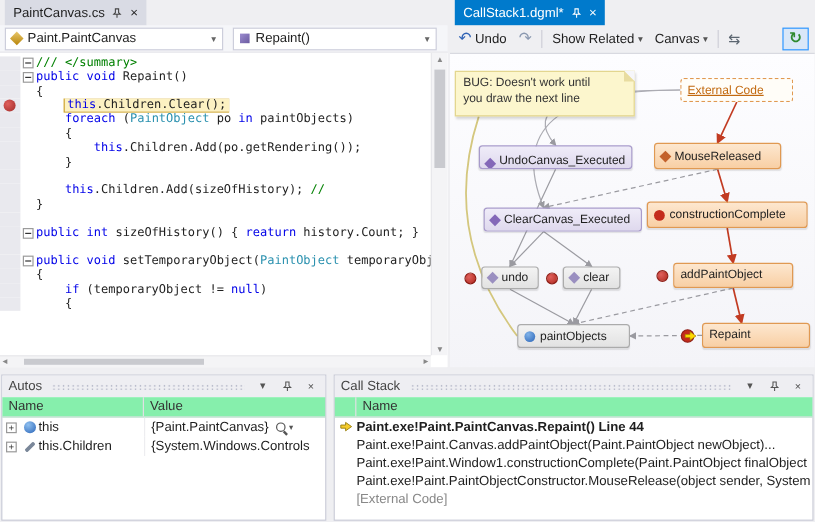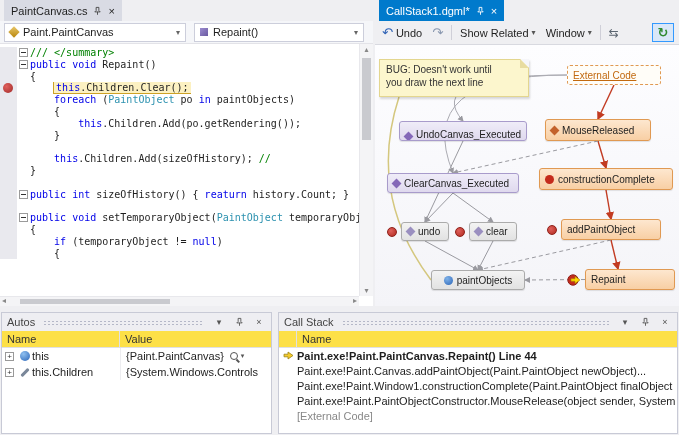--- a/index.html
+++ b/index.html
@@ -91,21 +91,21 @@
   .note::before{content:"";position:absolute;top:-1px;right:-1px;border-top:9px solid #F6F6FA;border-left:9px solid transparent}
   .note::after{content:"";position:absolute;top:-1px;right:-1px;width:0;height:0;border-bottom:9px solid #E8DCA0;border-right:9px solid transparent}
 
   
   .toolwin{position:absolute;top:312px;bottom:1px;background:#fff;border:1px solid #C8CAD6;display:flex;flex-direction:column}
   #autos{left:1px;width:271px}
   #callstack{left:278px;right:1px}
   .tw-title{height:18px;background:#EEEEF2;display:flex;align-items:center;gap:6px;padding:0 5px;color:#444;flex:none}
   .tw-grip{flex:1;height:5px;margin:0 2px;background-image:radial-gradient(circle,#B5B8C8 0.8px,transparent 0.9px);background-size:4px 3px}
   .tw-btn{width:14px;height:14px;display:flex;align-items:center;justify-content:center;color:#555;font-size:9px}
-  .grid-header{height:17px;display:flex;align-items:center;background:#fde047;border-bottom:1px solid #E0E0E4;color:#333;flex:none}
+  .grid-header{height:17px;display:flex;align-items:center;background:#86efac;border-bottom:1px solid #E0E0E4;color:#333;flex:none}
   .h-name{width:118px;padding-left:5px;border-right:1px solid #E0E0E4;height:100%;display:flex;align-items:center}
   .h-val{flex:1;padding-left:5px}
   .h-ic{width:18px;height:100%;border-right:1px solid #E0E0E4}
   .h-csname{flex:1;padding-left:5px}
 
   .arow{height:16px;display:flex;align-items:center}
   .c-exp{width:15px;display:flex;justify-content:center}
   .expbox{width:9px;height:9px;border:1px solid #999;font-size:8px;line-height:7px;text-align:center;color:#333;background:#fff}
   .c-icon{width:15px;display:flex;justify-content:center;align-items:center}
   .vi-object{width:10px;height:10px;border-radius:50%;background:radial-gradient(circle at 35% 30%,#8FC0F0,#2B65B8)}
@@ -286,21 +286,21 @@
       </div>
       <div class="tbtn">
         <span class="ic-redo glyph">↷</span>
       </div>
       <div class="tb-sep"></div>
       <div class="tbtn">
         <span>Show Related</span>
         <span class="tb-dd-arrow glyph">▾</span>
       </div>
       <div class="tbtn">
-        <span>Window</span>
+        <span>Canvas</span>
         <span class="tb-dd-arrow glyph">▾</span>
       </div>
       <div class="tb-sep"></div>
       <div class="tbtn">
         <span class="ic-swap glyph">⇆</span>
       </div>
       <div class="tb-refresh glyph">↻</div>
     </div>
     <div class="graph" id="graph-canvas">
       <svg id="edge-layer" width="100%" height="100%" viewBox="0 0 304 261" preserveAspectRatio="none">
@@ -336,21 +336,21 @@
           <span class="nlabel">External Code</span>
         </div>
         <div class="gnode k-lavender" style="left: 24px; top: 76px; width: 128px; height: 20px; align-items: flex-end;">
           <span class="nic ic-event"></span>
           <span class="nlabel">UndoCanvas_Executed</span>
         </div>
         <div class="gnode k-orange" style="left: 170px; top: 74px; width: 106px; height: 22px;">
           <span class="nic ic-event-o"></span>
           <span class="nlabel">MouseReleased</span>
         </div>
-        <div class="gnode k-lavender" style="left: 12px; top: 128px; width: 132px; height: 20px;">
+        <div class="gnode k-lavender" style="left: 28px; top: 128px; width: 132px; height: 20px;">
           <span class="nic ic-event"></span>
           <span class="nlabel">ClearCanvas_Executed</span>
         </div>
         <div class="gnode k-orange" style="left: 164px; top: 123px; width: 134px; height: 22px;">
           <span class="nic ic-bp"></span>
           <span class="nlabel">constructionComplete</span>
         </div>
         <div class="gnode k-gray" style="left: 26px; top: 177px; width: 48px; height: 19px;">
           <span class="nic ic-method"></span>
           <span class="nlabel">undo</span>
@@ -358,21 +358,21 @@
         <span class="gmark-bp" style="left: 12px; top: 181.5px;"></span>
         <div class="gnode k-gray" style="left: 94px; top: 177px; width: 48px; height: 19px;">
           <span class="nic ic-method"></span>
           <span class="nlabel">clear</span>
         </div>
         <span class="gmark-bp" style="left: 80px; top: 181.5px;"></span>
         <div class="gnode k-orange" style="left: 186px; top: 174px; width: 100px; height: 21px;">
           <span class="nlabel">addPaintObject</span>
         </div>
         <span class="gmark-bp" style="left: 172px; top: 179.5px;"></span>
-        <div class="gnode k-gray" style="left: 56px; top: 225px; width: 94px; height: 20px; justify-content: center;">
+        <div class="gnode k-gray" style="left: 56px; top: 225px; width: 94px; height: 20px;">
           <span class="nic ic-field"></span>
           <span class="nlabel">paintObjects</span>
         </div>
         <div class="gnode k-orange" style="left: 210px; top: 224px; width: 90px; height: 21px;">
           <span class="nlabel">Repaint</span>
         </div>
         <span class="gmark-cur" style="left: 192px; top: 228.5px;"><svg width="16" height="12">
             <circle cx="6" cy="6" r="5.2" fill="#C42B1C" stroke="#8F1F18"></circle>
             <path d="M4 4.8h4V2.5l5 3.5-5 3.5V7.2H4z" fill="#FFD800" stroke="#A88A00" stroke-width="0.6"></path>
           </svg></span>

